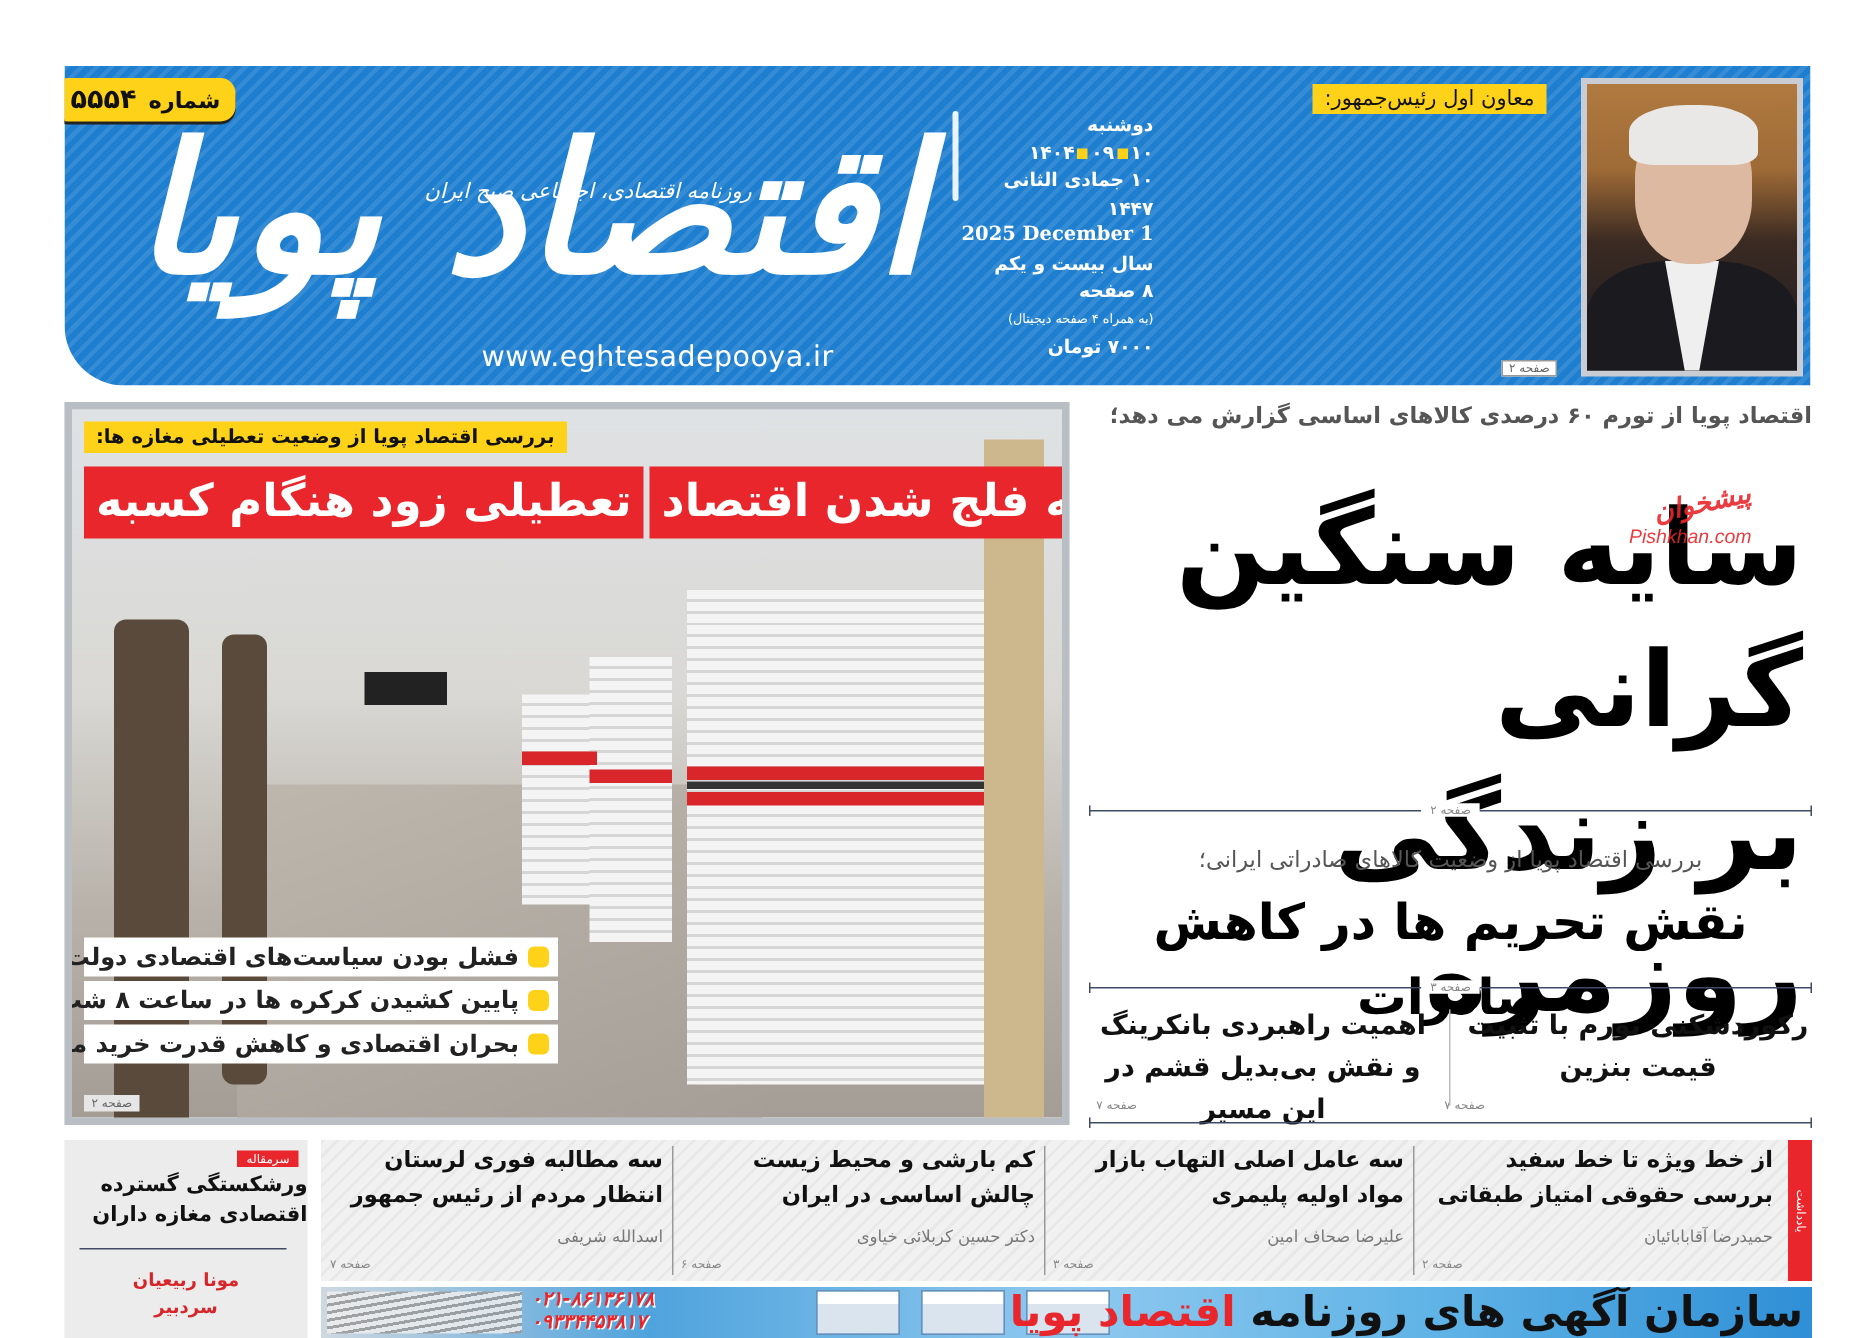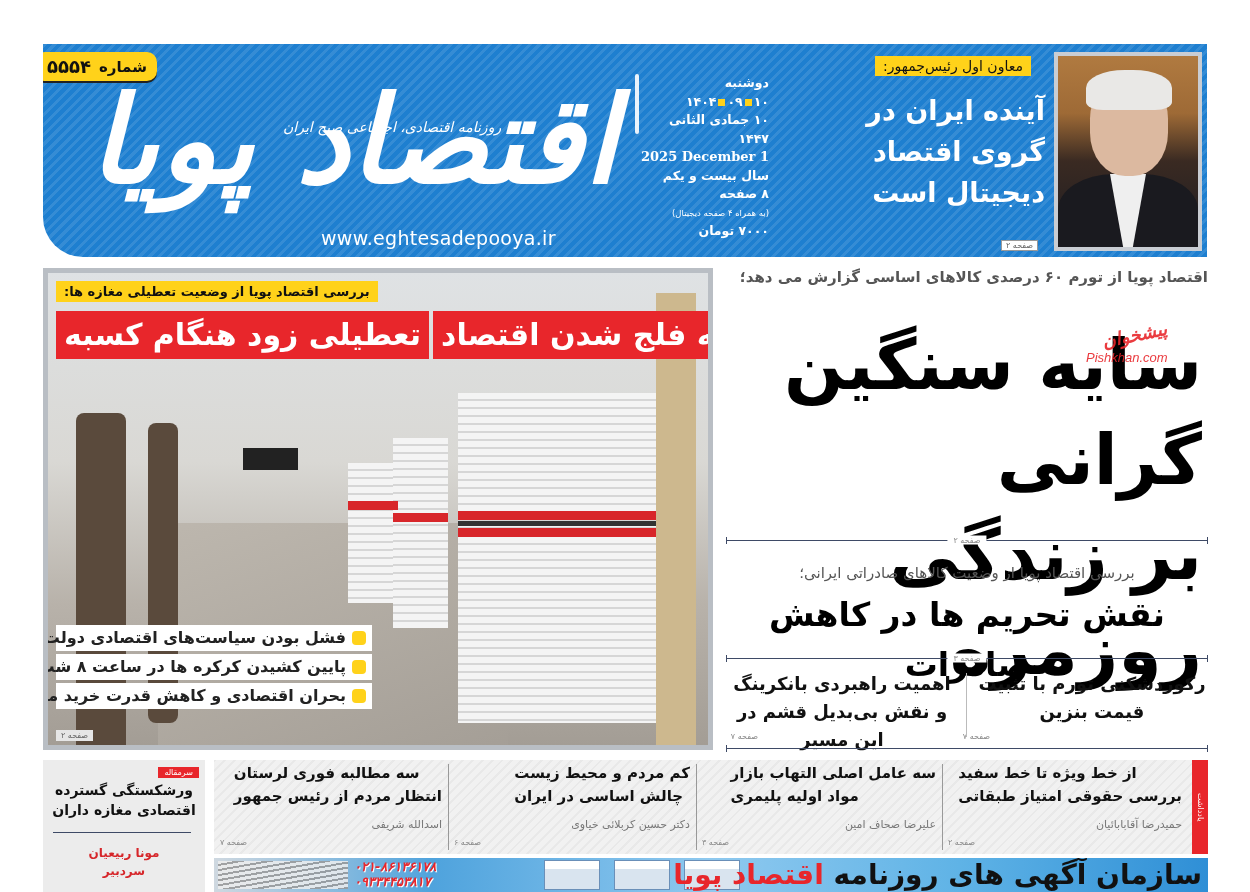--- a/index.html
+++ b/index.html
@@ -54,26 +54,26 @@
 .rule::before{left:0}.rule::after{right:0}
 .rule-label{position:absolute;left:50%;transform:translate(-50%,-50%);background:#fff;color:#888;font-size:8px;padding:0 6px;top:0}
 .sub-kicker{position:absolute;right:0;top:296px;width:482px;text-align:center;font-size:15px;color:#555}
 .sub-headline{position:absolute;right:0;top:322px;width:482px;text-align:center;font-weight:bold;font-size:33px;line-height:50px;color:#000}
 .mini-story{position:absolute;top:402px;width:232px;text-align:center;font-weight:bold;font-size:18px;line-height:28px;color:#111}
 .mini-page{position:absolute;top:464px;font-size:8px;color:#888}
 .vsep{position:absolute;top:405px;left:240px;width:1px;height:64px;background:#bbb}
 
 .editorial{position:absolute;left:43px;top:760px;width:162px;height:152px;background:#ececec;direction:rtl}
 .ed-tag{position:absolute;right:6px;top:7px;background:#e8262b;color:#fff;font-size:8px;padding:1px 6px}
-.ed-title{position:absolute;right:0;top:20px;width:162px;text-align:center;font-weight:bold;font-size:14px;line-height:20px;color:#111}
+.ed-title{position:absolute;right:0;top:20px;width:162px;text-align:right;font-weight:bold;font-size:14px;line-height:20px;color:#111}
 .ed-rule{position:absolute;left:10px;top:72px;width:138px;height:1px;background:#3e4a66}
 .ed-author{position:absolute;right:0;top:84px;width:162px;text-align:center;color:#d6262a;font-weight:bold;font-size:12px;line-height:18px}
 .columns{position:absolute;left:214px;top:760px;width:994px;height:94px;background:#f1f1f1;background-image:repeating-linear-gradient(135deg,rgba(0,0,0,.035) 0 2px,rgba(0,0,0,0) 2px 7px);direction:rtl}
 .col{position:absolute;top:0;height:94px;direction:rtl}
-.col .t{position:absolute;right:6px;top:2px;font-weight:bold;font-size:15px;line-height:23px;color:#111;text-align:left;white-space:nowrap}
+.col .t{position:absolute;right:6px;top:2px;font-weight:bold;font-size:15px;line-height:23px;color:#111;text-align:right;white-space:nowrap}
 .col .a{position:absolute;right:6px;top:58px;font-size:11px;color:#777;white-space:nowrap}
 .col .p{position:absolute;left:6px;top:78px;font-size:8px;color:#888}
 .col .sep{position:absolute;left:0;top:4px;width:1px;height:86px;background:#999}
 .note-tag{position:absolute;right:0;top:0;width:16px;height:94px;background:#e8262b;color:#fff;font-size:8px;writing-mode:vertical-rl;text-align:center;line-height:16px}
 .ad-banner{position:absolute;left:214px;top:858px;width:994px;height:34px;background:linear-gradient(90deg,#cfd8e0 0%,#4fa3dd 22%,#8fc9ef 50%,#5fb3e6 75%,#2f8fd6 100%);overflow:hidden;direction:ltr}
 .ad-papers{position:absolute;left:4px;top:3px;width:130px;height:28px;background:repeating-linear-gradient(170deg,#eee 0 3px,#999 3px 5px);opacity:.85}
 .ad-phones{position:absolute;left:140px;top:1px;color:#e8262b;font-weight:bold;font-style:italic;font-size:13px;line-height:15px;text-shadow:1px 1px 0 #fff}
 .ad-thumbs{position:absolute;left:330px;top:2px;display:flex;gap:14px}
 .ad-thumbs span{display:block;width:56px;height:30px;background:linear-gradient(180deg,#fff 0 30%,#d9e4ef 30% 100%);border:1px solid #6a8fb8}
 .ad-title{position:absolute;right:6px;top:1px;font-weight:bold;font-size:28px;line-height:32px;color:#111;direction:rtl;white-space:nowrap}
@@ -101,21 +101,20 @@
       </div>
       <div>۱۰ جمادی الثانی ۱۴۴۷</div>
       <div class="en">2025 December 1</div>
       <div>سال بیست و یکم</div>
       <div>۸ صفحه</div>
       <div class="small">(به همراه ۴ صفحه دیجیتال)</div>
       <div>۷۰۰۰ تومان</div>
     </div>
 
     <div class="vp-label">معاون اول رئیس‌جمهور:</div>
-    <div class="vp-headline">آینده ایران در گروی اقتصاد دیجیتال است</div>
     <div class="vp-photo">
       <div class="img">
         <div class="suit"></div>
         <div class="shirt"></div>
         <div class="face"></div>
         <div class="hair"></div>
       </div>
     </div>
     <div class="vp-page">صفحه ۲</div>
   </div>
@@ -212,21 +211,21 @@
       <div class="t">
           <div>سه عامل اصلی التهاب بازار</div>
           <div>مواد اولیه پلیمری</div>
         </div>
       <div class="a">علیرضا صحاف امین</div>
       <div class="p">صفحه ۳</div>
       <div class="sep"></div>
     </div>
     <div class="col" style="right:512px;width:248px;">
       <div class="t">
-          <div>کم مردم و محیط زیست</div>
+          <div>کم بارشی و محیط زیست</div>
           <div>چالش اساسی در ایران</div>
         </div>
       <div class="a">دکتر حسین کربلائی خیاوی</div>
       <div class="p">صفحه ۶</div>
       <div class="sep"></div>
     </div>
     <div class="col" style="right:760px;width:234px;">
       <div class="t">
           <div>سه مطالبه فوری لرستان</div>
           <div>انتظار مردم از رئیس جمهور</div>

